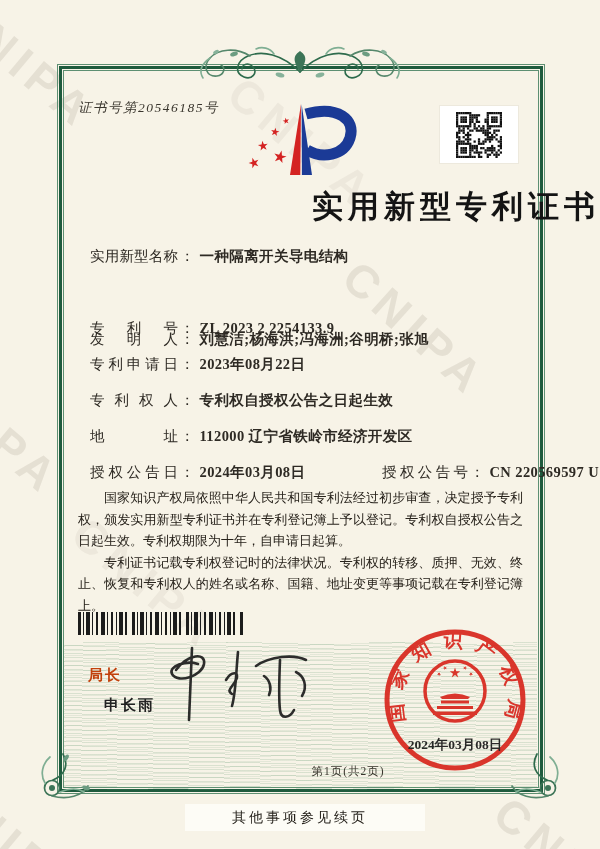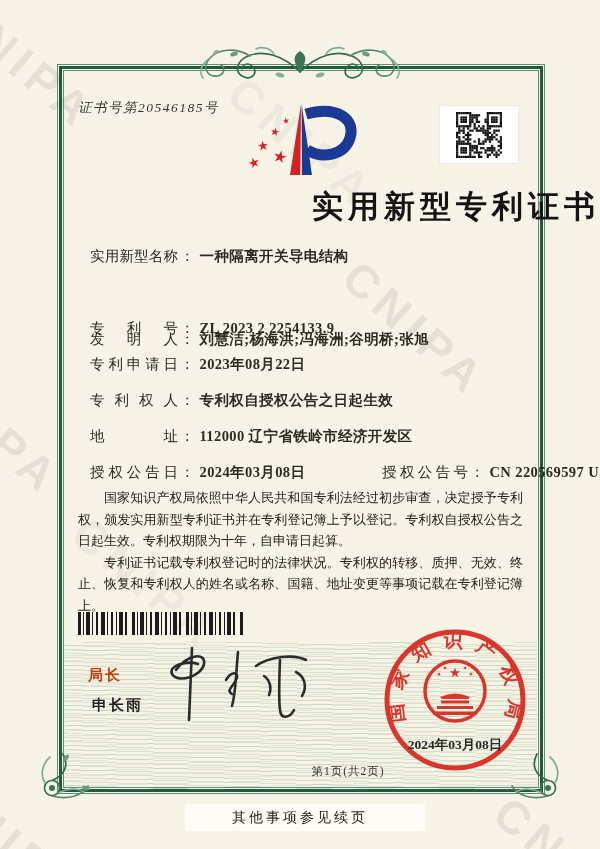--- a/index.html
+++ b/index.html
@@ -42,21 +42,21 @@
       #1c1c1c 14px 15px, rgba(0,0,0,0) 15px 18px,
       #1c1c1c 18px 20px, rgba(0,0,0,0) 20px 23px,
       #1c1c1c 23px 27px, rgba(0,0,0,0) 27px 29px,
       #1c1c1c 29px 30px, rgba(0,0,0,0) 30px 33px,
       #1c1c1c 33px 35px, rgba(0,0,0,0) 35px 38px,
       #1c1c1c 38px 39px, rgba(0,0,0,0) 39px 41px,
       #1c1c1c 41px 45px, rgba(0,0,0,0) 45px 47px,
       #1c1c1c 47px 49px, rgba(0,0,0,0) 49px 54px);}
   .sig-title{left:88px;top:666px;font-family:"Liberation Sans","DejaVu Sans",sans-serif;
       font-size:15px;font-weight:700;letter-spacing:2px;color:#c2410c;}
-  .sig-name{left:92px;top:696px;font-family:"Liberation Sans","DejaVu Sans",sans-serif;
+  .sig-name{left:104px;top:696px;font-family:"Liberation Sans","DejaVu Sans",sans-serif;
       font-size:15px;font-weight:700;letter-spacing:2px;color:#222;}
   .sig-svg{left:148px;top:640px;}
   .seal{left:382px;top:627px;opacity:0.93;}
   .page-no{left:0;top:764px;width:100%;text-align:center;font-size:11.5px;
       letter-spacing:1px;color:#3a362e;padding-left:48px;}
   .note-band{left:185px;top:804px;width:240px;height:27px;background:#fdfcf6;}
   .note{left:0;top:809px;width:100%;text-align:center;font-size:14px;
       letter-spacing:3px;color:#26221c;}
 </style>
 </head>

